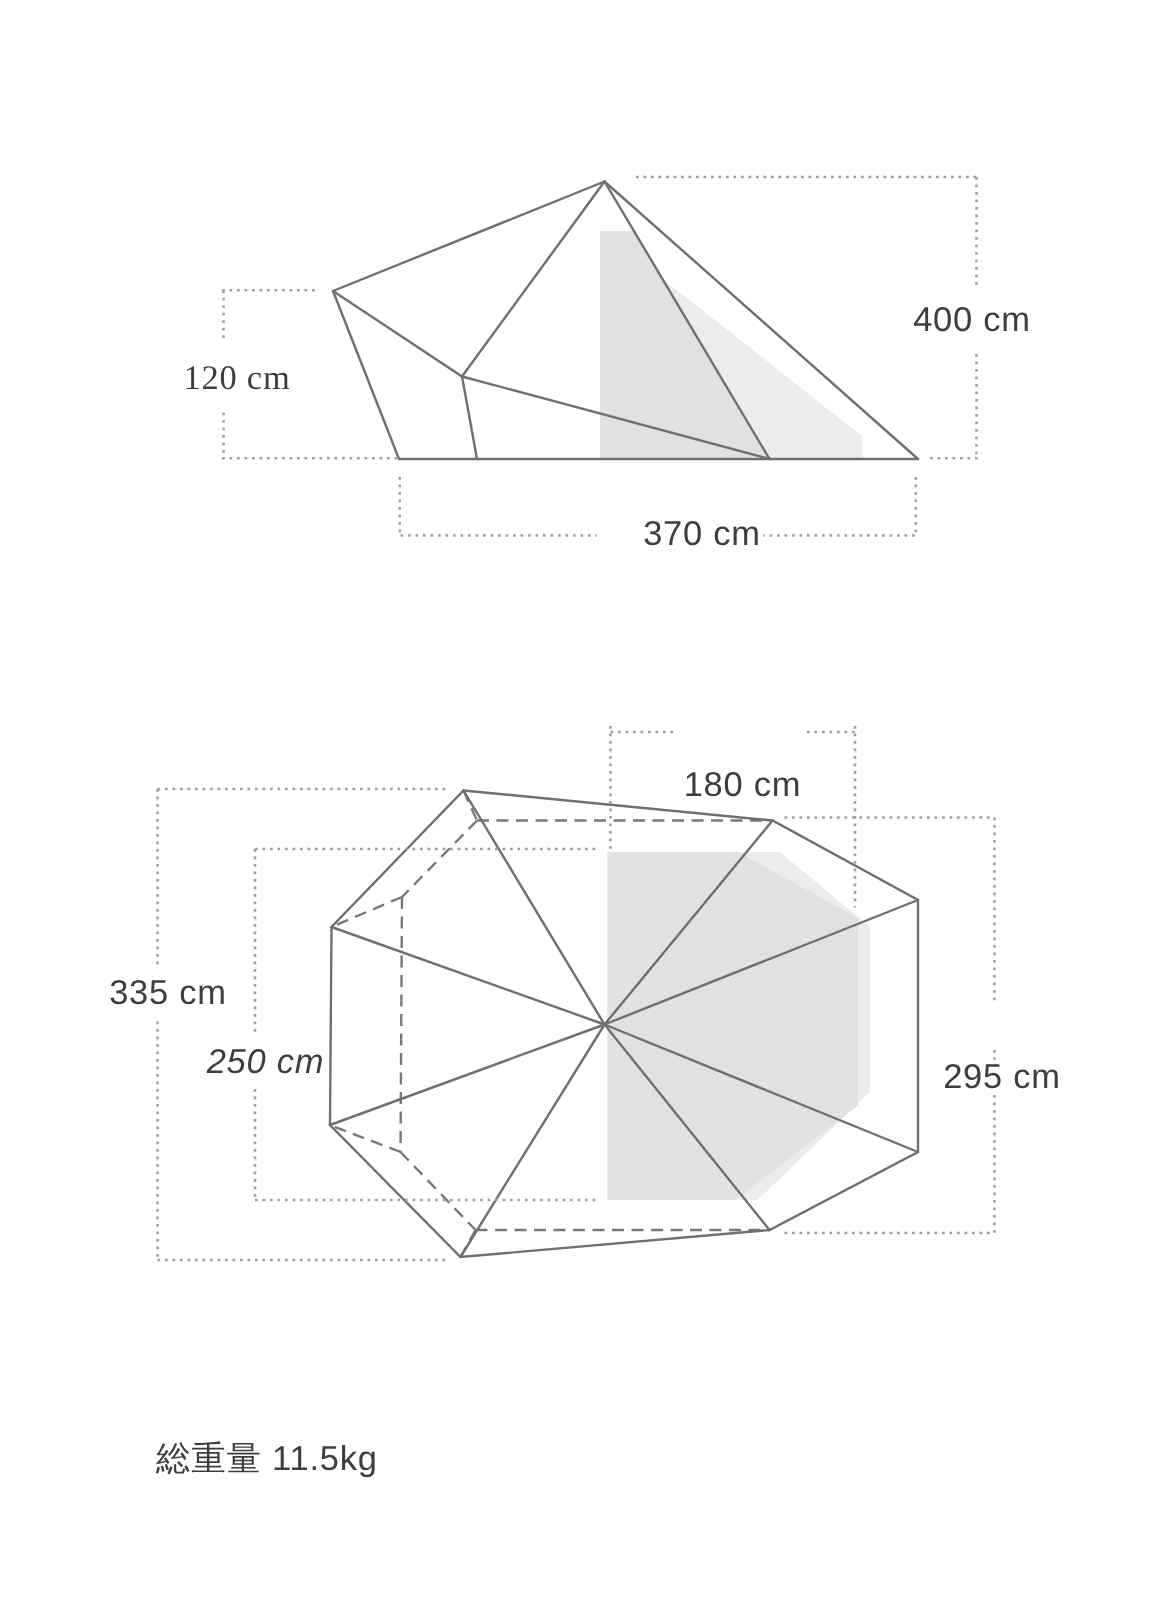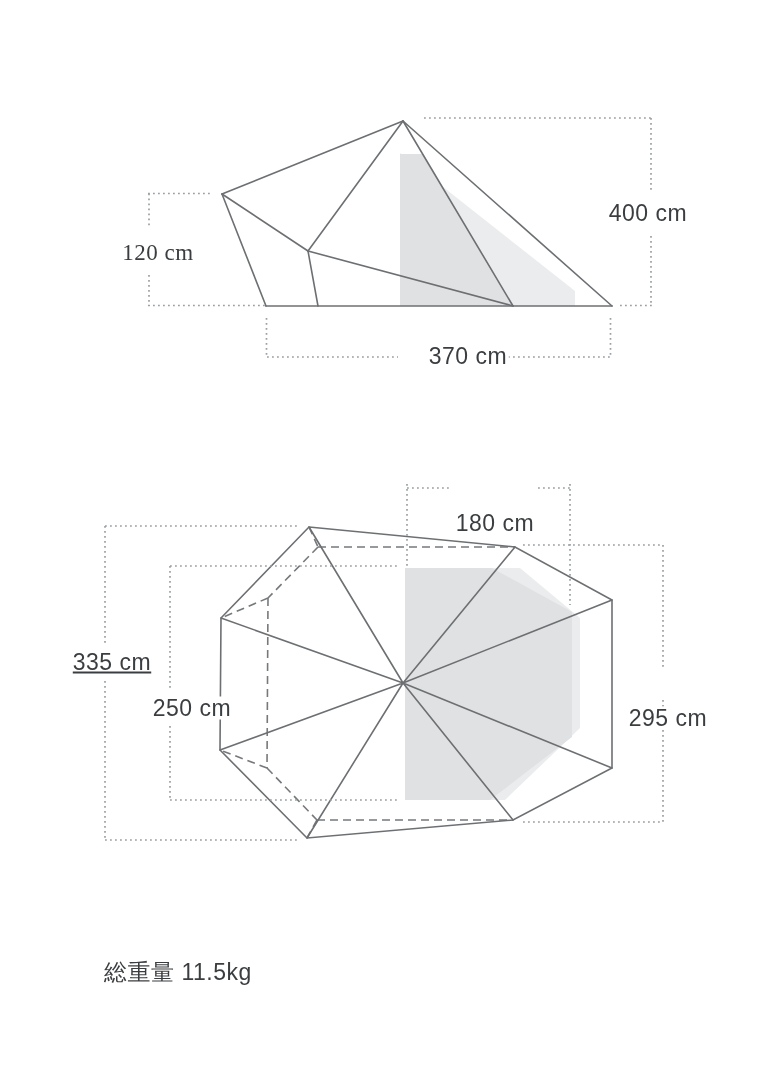--- a/index.html
+++ b/index.html
@@ -129,19 +129,19 @@
         <path d="M523,822 H663"></path>
       </g>
     </g>
   </svg>
 
   <div class="dim-label" style="left:158px; top:252px;font-family:Liberation Serif, serif;">120 cm</div>
   <div class="dim-label" style="left:648px; top:213px;">400 cm</div>
   <div class="dim-label" style="left:468px; top:356px;">370 cm</div>
 
   <div class="dim-label" style="left:495px; top:490px;margin-top:33px;">180 cm</div>
-  <div class="dim-label" style="left:112px; top:662px;text-decoration:underline;">335 cm</div>
-  <div class="dim-label" style="left:192px; top:708px;">250 cm</div>
+  <div class="dim-label" style="left:112px; top:662px;">335 cm</div>
+  <div class="dim-label" style="left:177px; top:708px;font-style:italic;">250 cm</div>
   <div class="dim-label" style="left:668px; top:718px;">295 cm</div>
 
   <div class="weight-label">総重量 11.5kg</div>
 
 </div>
 
 </body></html>

